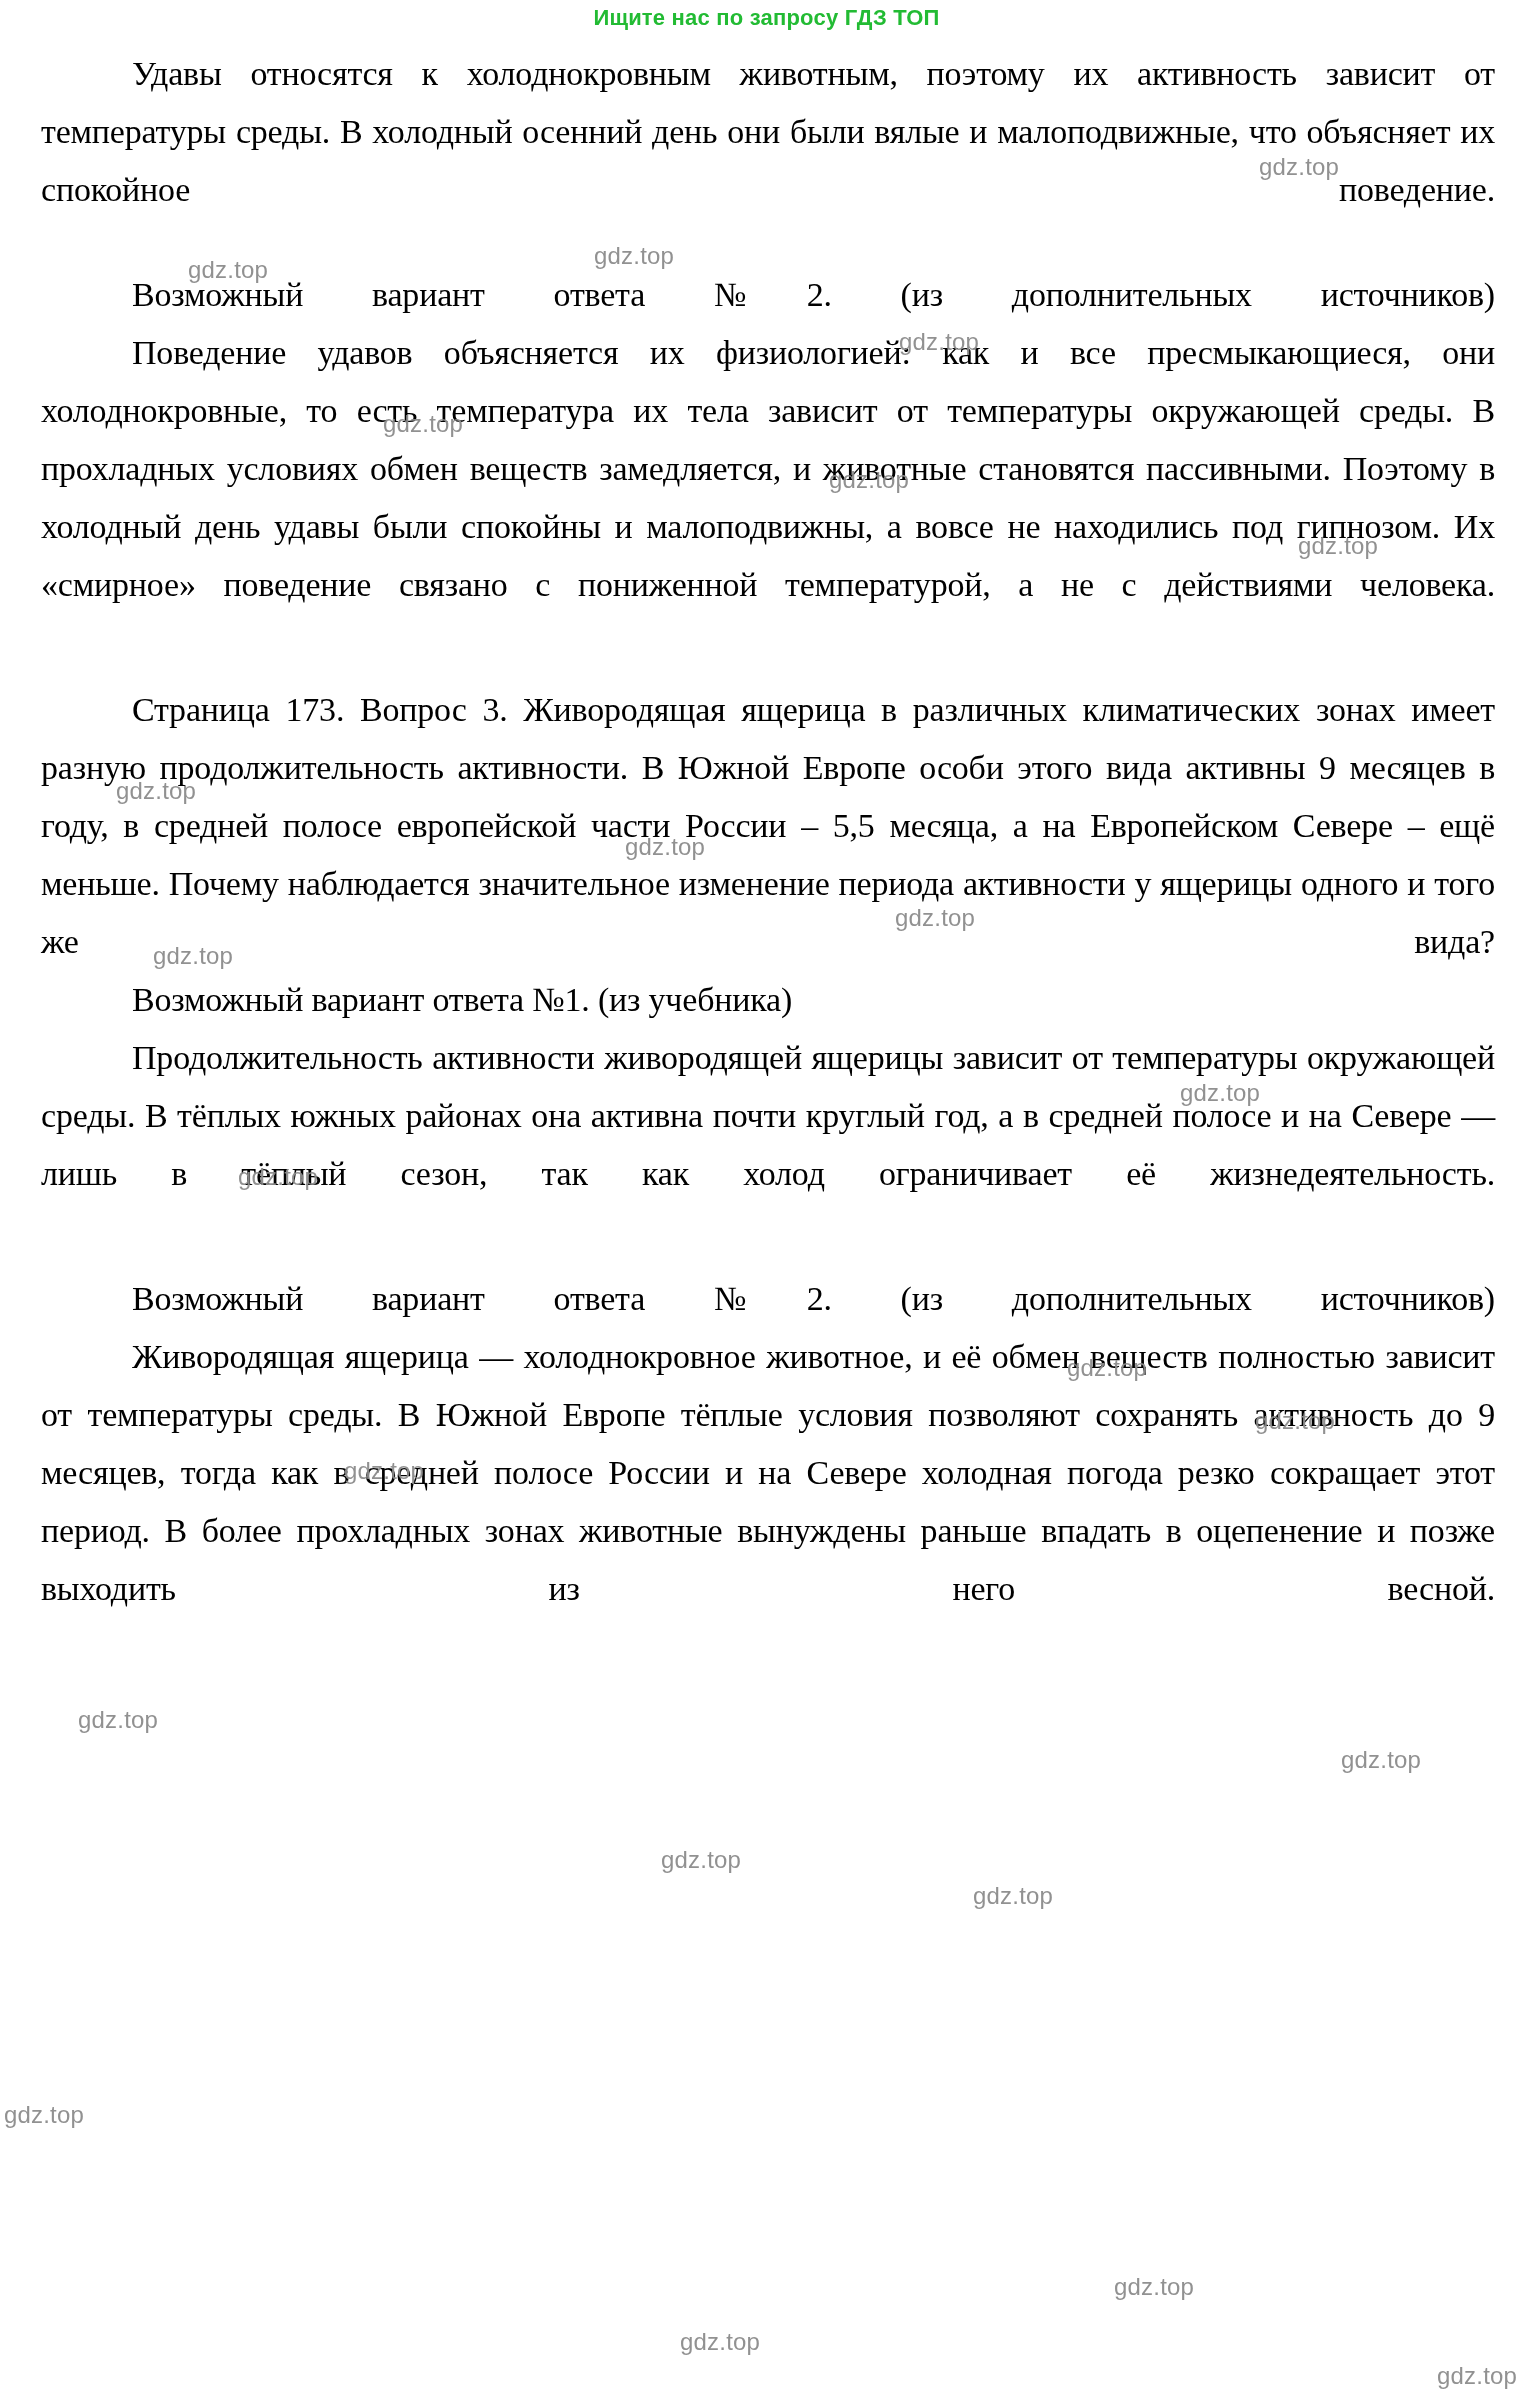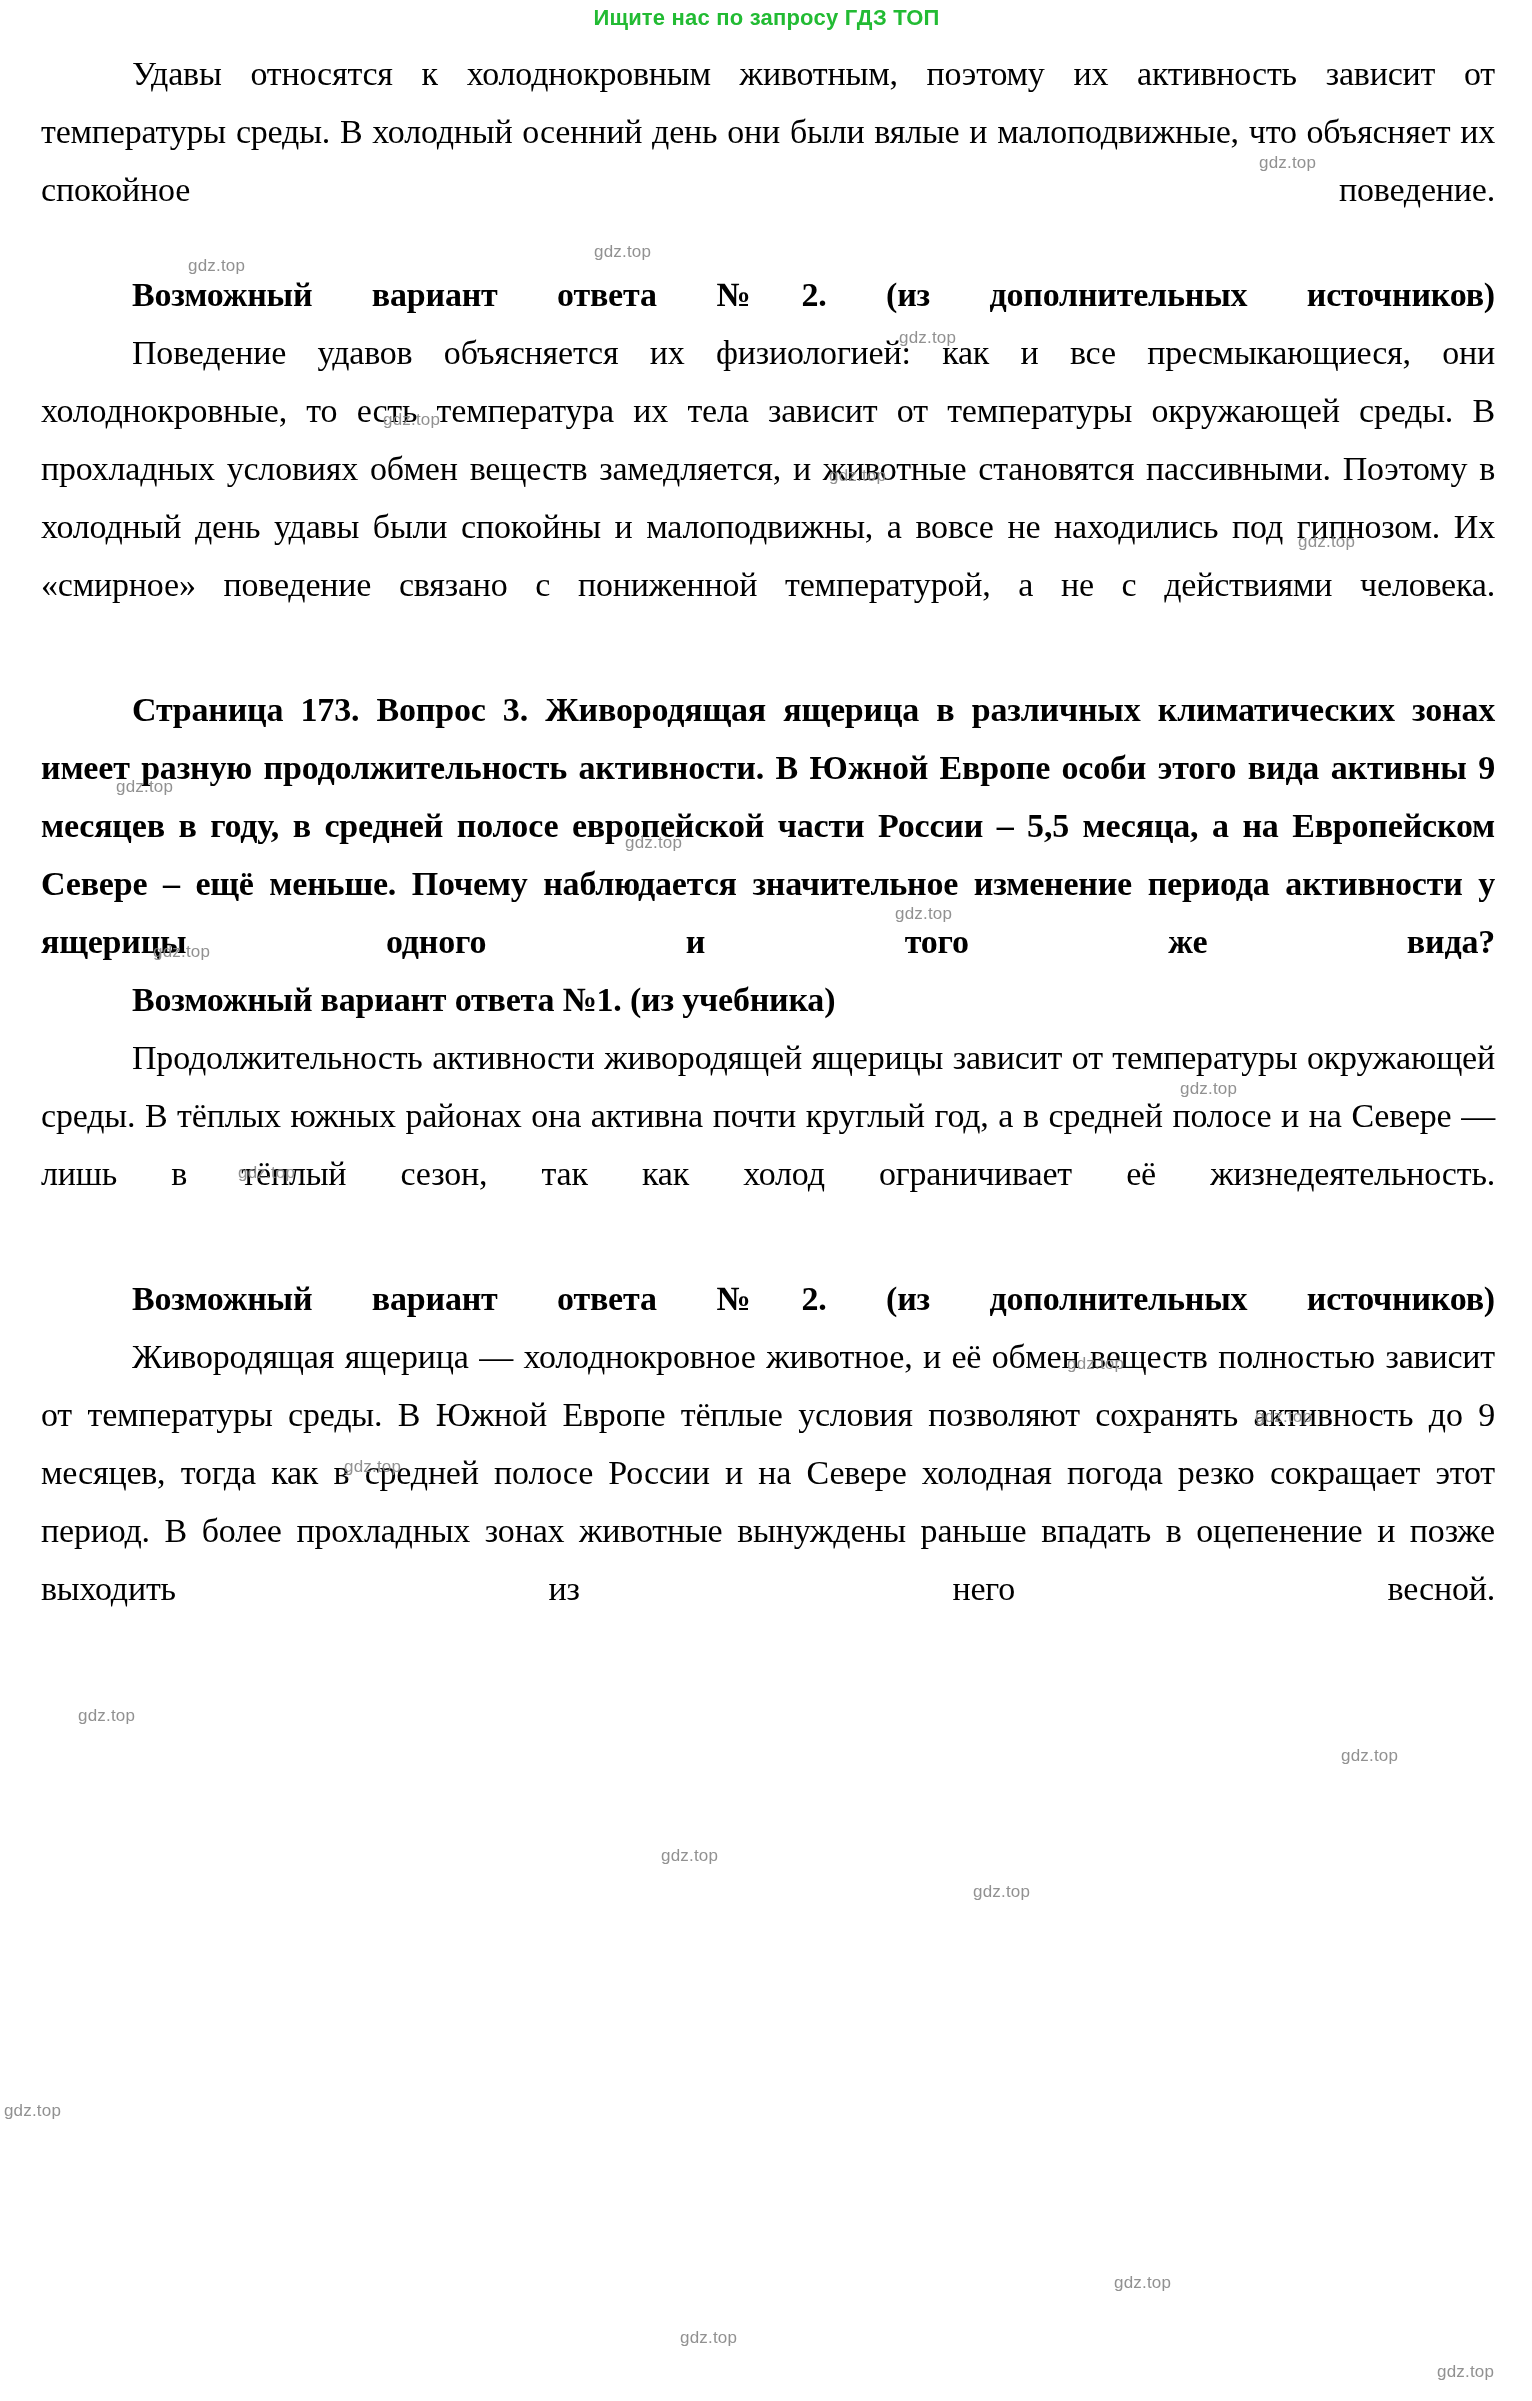--- a/index.html
+++ b/index.html
@@ -53,36 +53,36 @@
     line-height: 58px;
     text-align: justify;
     text-indent: 91px;
     font-weight: 400;
     letter-spacing: -0.2px;
   }
   p.para.no-indent {
     text-indent: 0;
   }
   p.para.bold {
-    font-weight: 700;
+    font-weight: 400;
   }
   .spacer-md { height: 47px; }
   .spacer-lg { height: 67px; }
 
   
   .para.justify-all {
     text-align: justify;
     text-align-last: justify;
   }
 
   
   .wm {
     position: absolute;
     font-family: "Liberation Sans", "DejaVu Sans", sans-serif;
-    font-size: 17px;
+    font-size: 24px;
     color: #8c8c8c;
     opacity: 0.95;
     white-space: nowrap;
     pointer-events: none;
     letter-spacing: 0.2px;
   }
 
   
   .footer {
     position: absolute;

